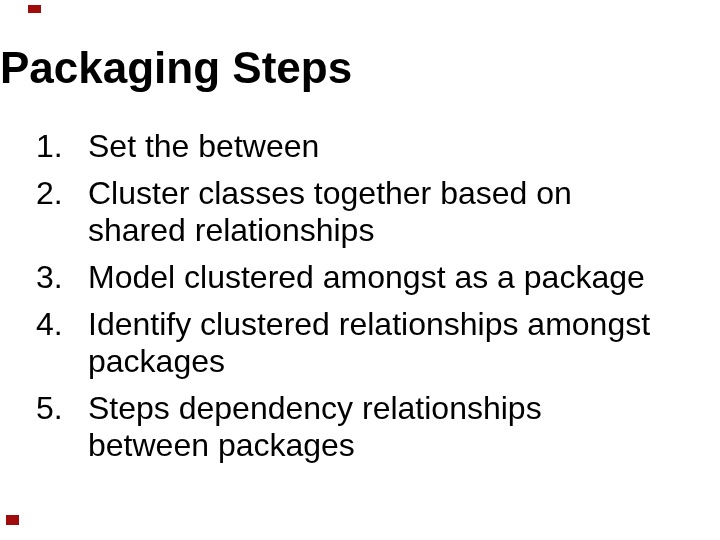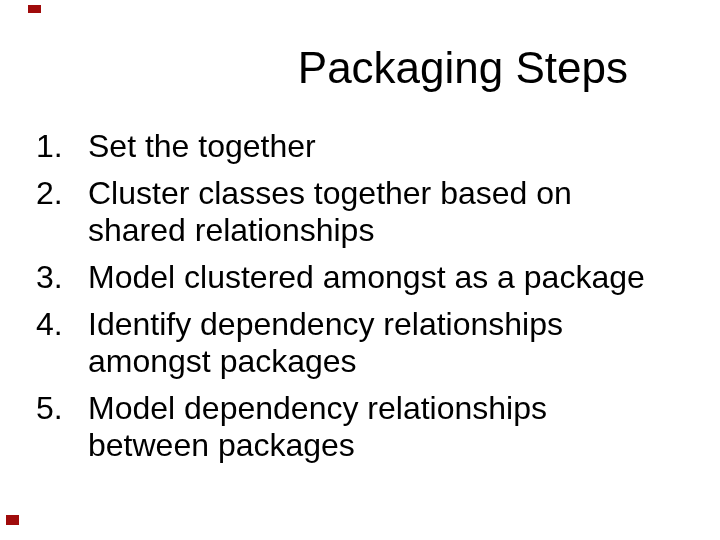--- a/index.html
+++ b/index.html
@@ -15,24 +15,24 @@
     background: #ffffff;
     overflow: hidden;
     font-family: "Liberation Sans", "DejaVu Sans", sans-serif;
     color: #000000;
   }
   .slide-title {
     position: absolute;
     top: 42px;
     left: 0;
     width: 628px;
-    text-align: right;
+    text-align: left;
     font-size: 44px;
     line-height: 52px;
-    font-weight: 400;
+    font-weight: 700;
     letter-spacing: 0px;
     color: #000000;
     white-space: nowrap;
   }
   .numbered-list {
     position: absolute;
     left: 36px;
     top: 128px;
     width: 620px;
   }
@@ -76,41 +76,41 @@
 <body>
 
 <div class="slide">
 
   <div class="slide-title">Packaging Steps</div>
 
   <div class="numbered-list">
 
     <div class="list-item">
       <span class="item-number">1.</span>
-      <span class="item-text">Set the together</span>
+      <span class="item-text">Set the between</span>
     </div>
 
     <div class="list-item">
       <span class="item-number">2.</span>
       <span class="item-text">Cluster classes together based on shared relationships</span>
     </div>
 
     <div class="list-item">
       <span class="item-number">3.</span>
       <span class="item-text">Model clustered amongst as a package</span>
     </div>
 
     <div class="list-item">
       <span class="item-number">4.</span>
-      <span class="item-text">Identify dependency relationships amongst packages</span>
+      <span class="item-text">Identify clustered relationships amongst packages</span>
     </div>
 
     <div class="list-item">
       <span class="item-number">5.</span>
-      <span class="item-text">Model dependency relationships between packages</span>
+      <span class="item-text">Steps dependency relationships between packages</span>
     </div>
 
   </div>
 
   <div class="artifact artifact-top"></div>
 
   <div class="artifact artifact-bottom"></div>
 
 </div>
 

